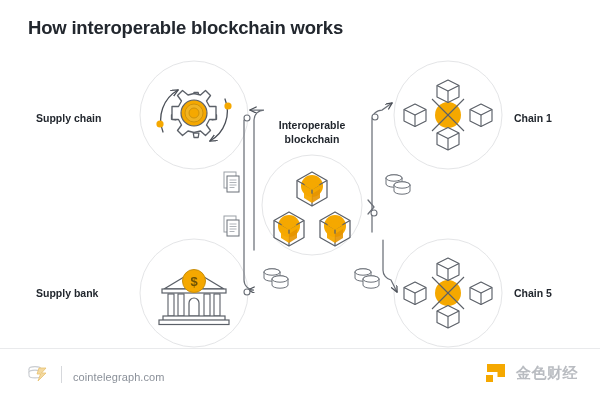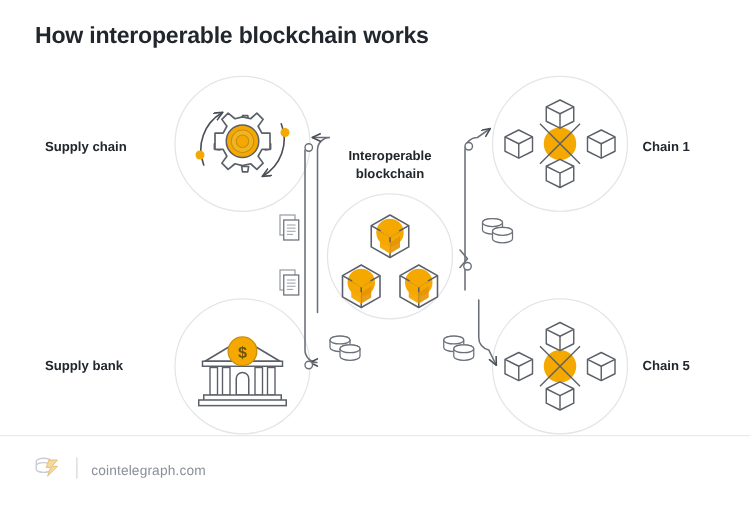--- a/index.html
+++ b/index.html
@@ -354,14 +354,21 @@
         <path d="M3,6 L3,9 a6,2.4 0 0 0 12,0 L15,6"></path>
         <ellipse cx="9" cy="9.5" rx="6" ry="2.4"></ellipse>
         <path d="M3,9.5 L3,12.5 a6,2.4 0 0 0 12,0 L15,9.5"></path>
       </g>
       <path d="M13,5 L20,5 L15.5,10 L20,10 L12,18 L14.5,11 L11,11 Z" fill="#f3d9a0" stroke="#e8c270" stroke-width="0.8" stroke-linejoin="round"></path>
     </svg>
     <div class="footer-divider"></div>
     <span class="footer-site">cointelegraph.com</span>
   </div>
 
+  <div class="footer-right">
+    <svg width="26" height="22" viewBox="0 0 26 22">
+      <path d="M4,2 L22,2 L22,15 L14.5,15 L14.5,10 L4,10 Z" fill="#F5A800"></path>
+      <rect x="3" y="13" width="7" height="7" fill="#F5A800"></rect>
+    </svg>
+    <span class="footer-cn">金色财经</span>
+  </div>
 
 </div>
 
 </body></html>

